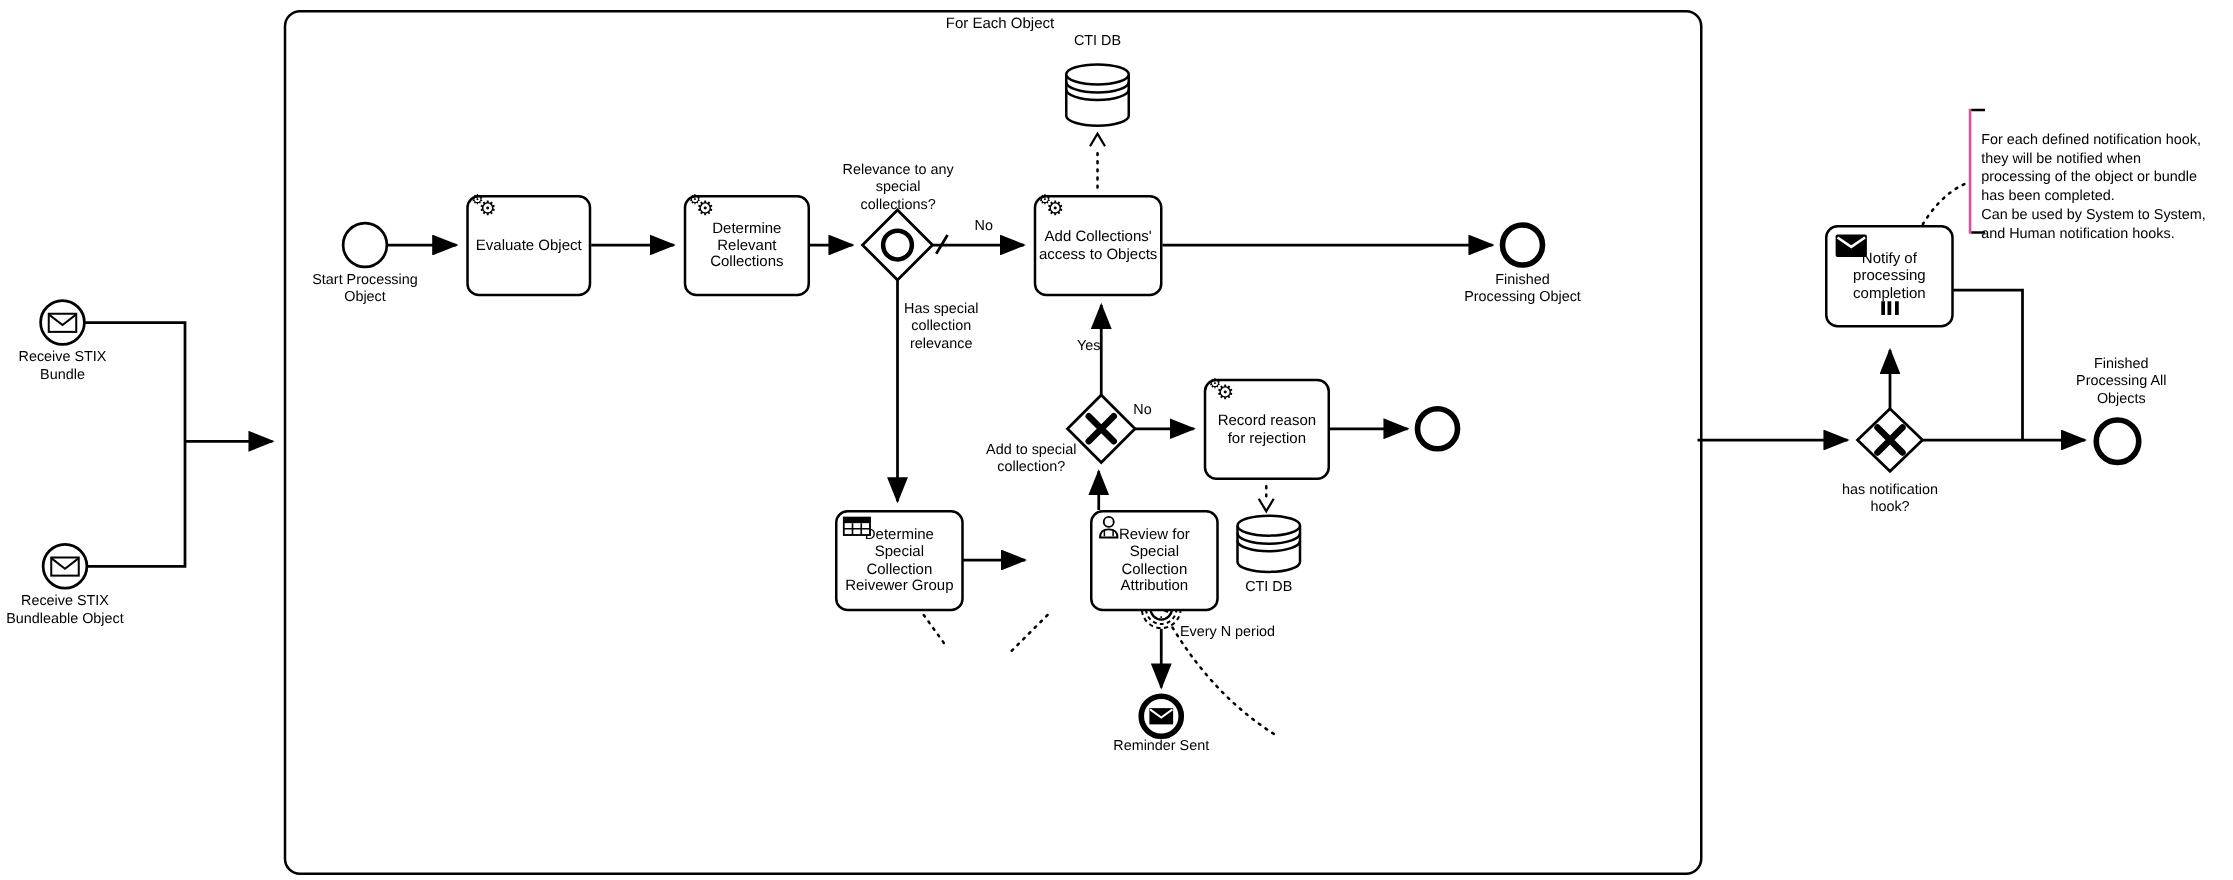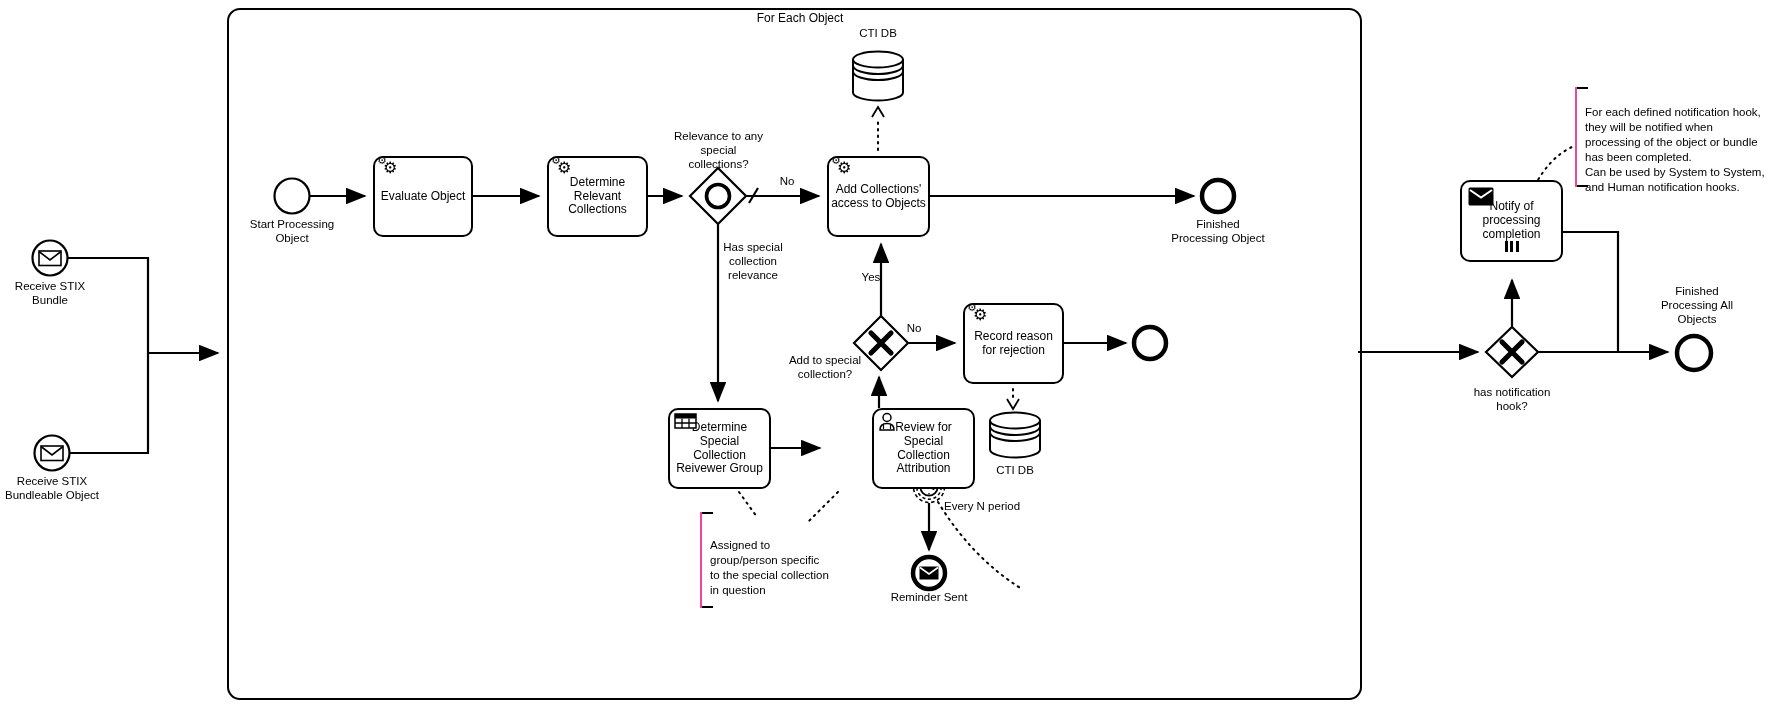--- a/index.html
+++ b/index.html
@@ -283,26 +283,20 @@
 
   <div class="lbl" style="left:980px;top:464px;width:70px;">CTI DB</div>
 
   <div class="lbl" style="left:1450px;top:386px;width:124px;">has notification
 hook?</div>
 
   <div class="lbl" style="left:1634px;top:285px;width:126px;">Finished
 Processing All
 Objects</div>
 
-  <div class="anno" style="left:700px;top:512px;width:160px;height:96px;padding-top:11px;">
-    <span>Assigned to
-group/person specific
-to the special collection
-in question</span>
-  </div>
 
 
   <div class="anno" style="left:1575px;top:87px;width:208px;height:100px;padding-top:3px;">
     <span>For each defined notification hook,
 they will be notified when
 processing of the object or bundle
 has been completed.
 Can be used by System to System,
 and Human notification hooks.</span>
   </div>

